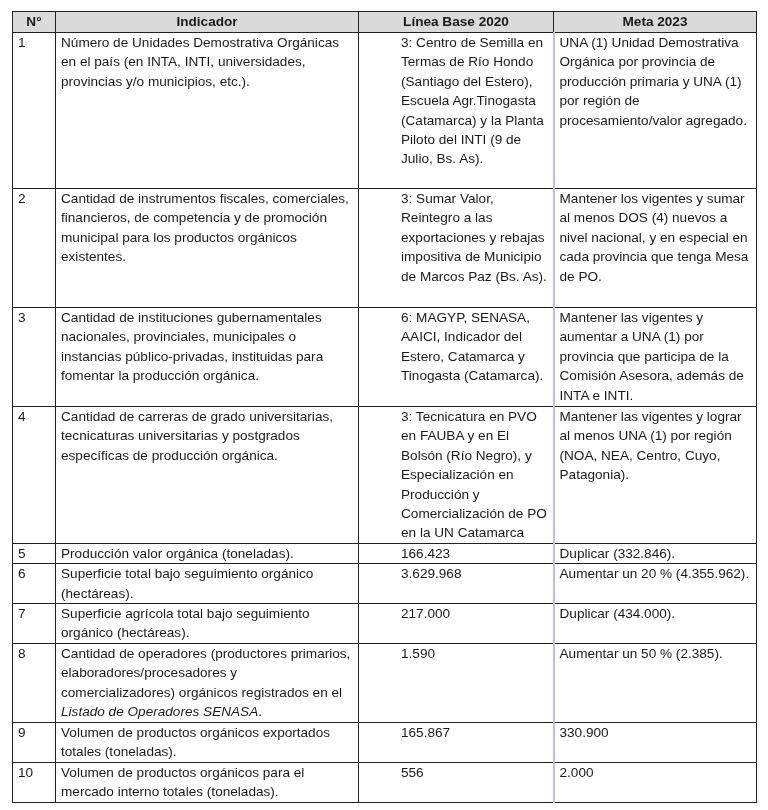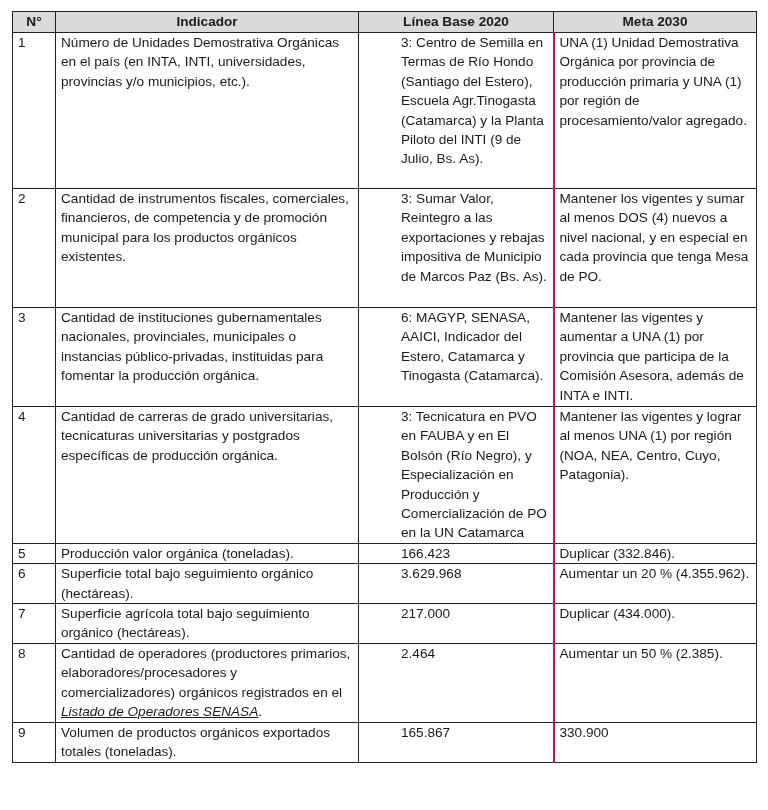--- a/index.html
+++ b/index.html
@@ -1,45 +1,45 @@
 <!DOCTYPE html>
 <html><head>
 <meta charset="utf-8">
 <style>
   html, body { margin:0; padding:0; background:#ffffff; }
   body { width:768px; height:810px; position:relative; overflow:hidden;
          font-family:"Liberation Sans", "DejaVu Sans", sans-serif; color:#1a1a1a; }
   table.ind { position:absolute; left:12px; top:11px; width:744px;
               border-collapse:collapse; table-layout:fixed; font-size:13.6px; line-height:19.4px; }
   table.ind th, table.ind td { border:1.5px solid #222; padding:0 5px; vertical-align:top; }
-  table.ind td.c-base { border-right:2px solid #be185d;padding-left:42px; }
+  table.ind td.c-base { border-right:2px solid #c4b5fd;padding-left:42px; }
   table.ind thead th { background:#dadada; font-weight:bold; text-align:center; height:20px; padding:0 4px; }
   col.c1 { width:43px; } col.c2 { width:303px; } col.c3 { width:195px; } col.c4 { width:203px; }
   td.num { padding-left:6px; }
-  td .it { font-style:italic;text-decoration:underline; }
+  td .it { font-style:italic; }
   tr.r1 td { height:155px; } tr.r2 td { height:118px; } tr.r3 td { height:98px; }
   tr.r4 td { height:117px; } tr.r5 td { height:18px; } tr.r6 td, tr.r7 td { height:38px; }
   tr.r8 td { height:78px; } tr.r9 td, tr.r10 td { height:38px; }
 </style>
 </head>
 <body>
 
 <table class="ind">
   <colgroup>
       <col class="c1">
       <col class="c2">
       <col class="c3">
       <col class="c4">
     </colgroup>
   <thead>
     <tr>
       <th>N°</th>
       <th>Indicador</th>
       <th>Línea Base 2020</th>
-      <th>Meta 2030</th>
+      <th>Meta 2023</th>
     </tr>
   </thead>
   <tbody>
     <tr class="r1">
       <td class="num">1</td>
       <td>Número de Unidades Demostrativa Orgánicas en el país (en INTA, INTI, universidades, provincias y/o municipios, etc.).</td>
       <td class="c-base">3: Centro de Semilla en Termas de Río Hondo (Santiago del Estero), Escuela Agr.Tinogasta (Catamarca) y la Planta Piloto del INTI (9 de Julio, Bs. As).</td>
       <td>UNA (1) Unidad Demostrativa Orgánica por provincia de producción primaria y UNA (1) por región de procesamiento/valor agregado.</td>
     </tr>
     <tr class="r2">
@@ -74,23 +74,29 @@
     </tr>
     <tr class="r7">
       <td class="num">7</td>
       <td>Superficie agrícola total bajo seguimiento orgánico (hectáreas).</td>
       <td class="c-base">217.000</td>
       <td>Duplicar (434.000).</td>
     </tr>
     <tr class="r8">
       <td class="num">8</td>
       <td><span>Cantidad de operadores (productores primarios, elaboradores/procesadores y comercializadores) orgánicos registrados en el </span><span class="it">Listado de Operadores SENASA</span><span>.</span></td>
-      <td class="c-base">2.464</td>
+      <td class="c-base">1.590</td>
       <td>Aumentar un 50 % (2.385).</td>
     </tr>
     <tr class="r9">
       <td class="num">9</td>
       <td>Volumen de productos orgánicos exportados totales (toneladas).</td>
       <td class="c-base">165.867</td>
       <td>330.900</td>
     </tr>
+    <tr class="r10">
+      <td class="num">10</td>
+      <td>Volumen de productos orgánicos para el mercado interno totales (toneladas).</td>
+      <td class="c-base">556</td>
+      <td>2.000</td>
+    </tr>
   </tbody>
 </table>
 
 </body></html>

